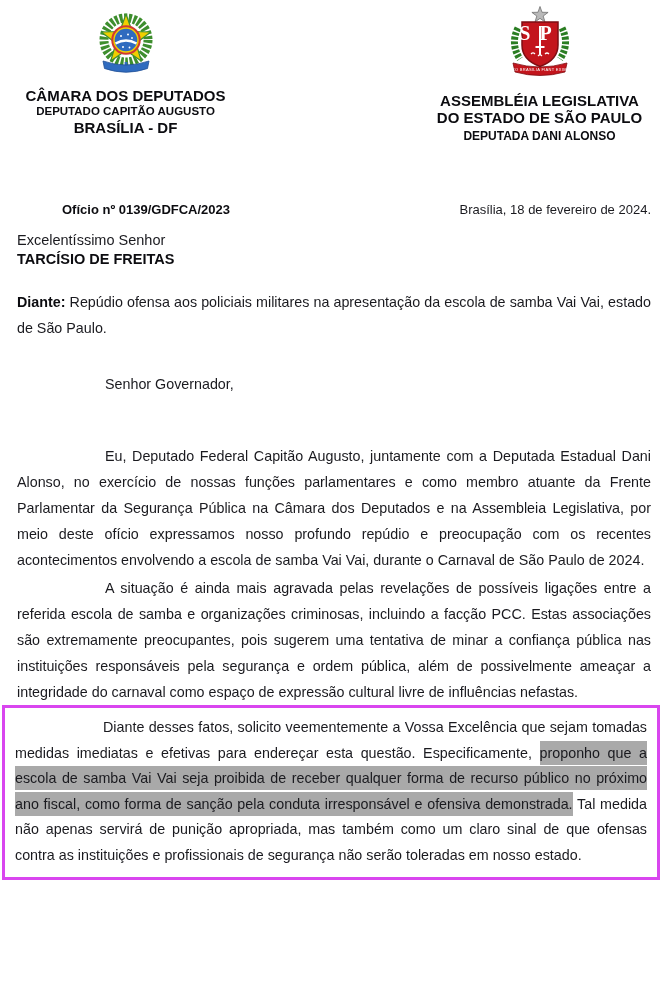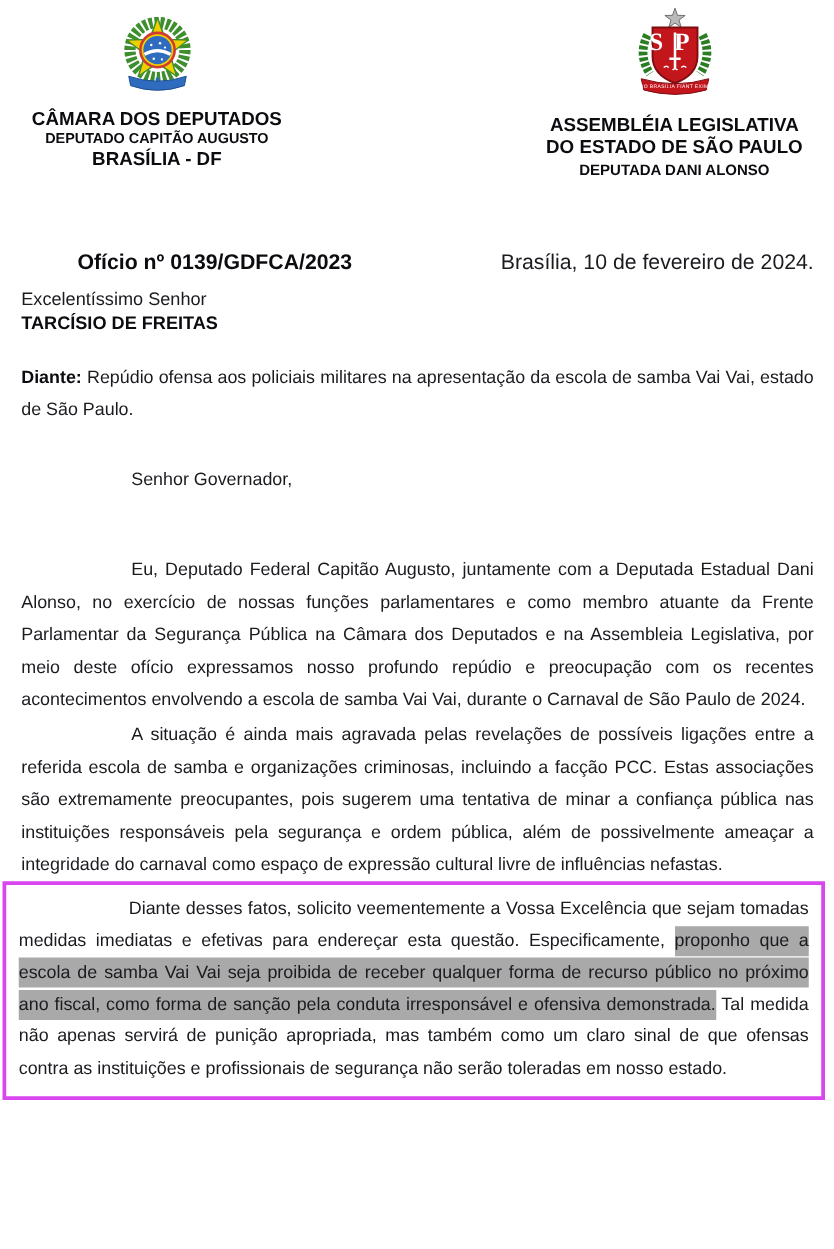--- a/index.html
+++ b/index.html
@@ -29,21 +29,21 @@
   .lh-line3 { font-size: 15px; font-weight: bold; color: #0c0c10; line-height: 18px; }
   .lh-col.right .lh-line2 { font-size: 15px; line-height: 17px; }
   .lh-col.right .lh-line3 { font-size: 12px; line-height: 16px; margin-top: 2px; }
 
   
   .ref-row {
     display: flex;
     justify-content: space-between;
     margin-top: 57px;
     padding: 0 16px 0 62px;
-    font-size: 17px;
+    font-size: 13px;
     line-height: 18px;
   }
   .ref-number { font-weight: bold; color: #0c0c10; }
 
   
   .recipient {
     margin-top: 12px;
     padding: 0 17px;
     font-size: 14.5px;
     line-height: 18.5px;
@@ -147,21 +147,21 @@
         </svg>
       </div>
       <div class="lh-line1">ASSEMBLÉIA LEGISLATIVA</div>
       <div class="lh-line2">DO ESTADO DE SÃO PAULO</div>
       <div class="lh-line3">DEPUTADA DANI ALONSO</div>
     </div>
   </div>
 
   <div class="ref-row">
     <span class="ref-number">Ofício nº 0139/GDFCA/2023</span>
-    <span class="ref-date">Brasília, 10 de fevereiro de 2024.</span>
+    <span class="ref-date">Brasília, 18 de fevereiro de 2024.</span>
   </div>
 
   <div class="recipient">
     <div class="salutation">Excelentíssimo Senhor</div>
     <div class="name">TARCÍSIO DE FREITAS</div>
   </div>
 
   <div class="doc-body">
 
     <p class="subject"><strong class="subject-label">Diante:</strong> <span>Repúdio ofensa aos policiais militares na apresentação da escola de samba Vai Vai, estado de São Paulo.</span></p>

